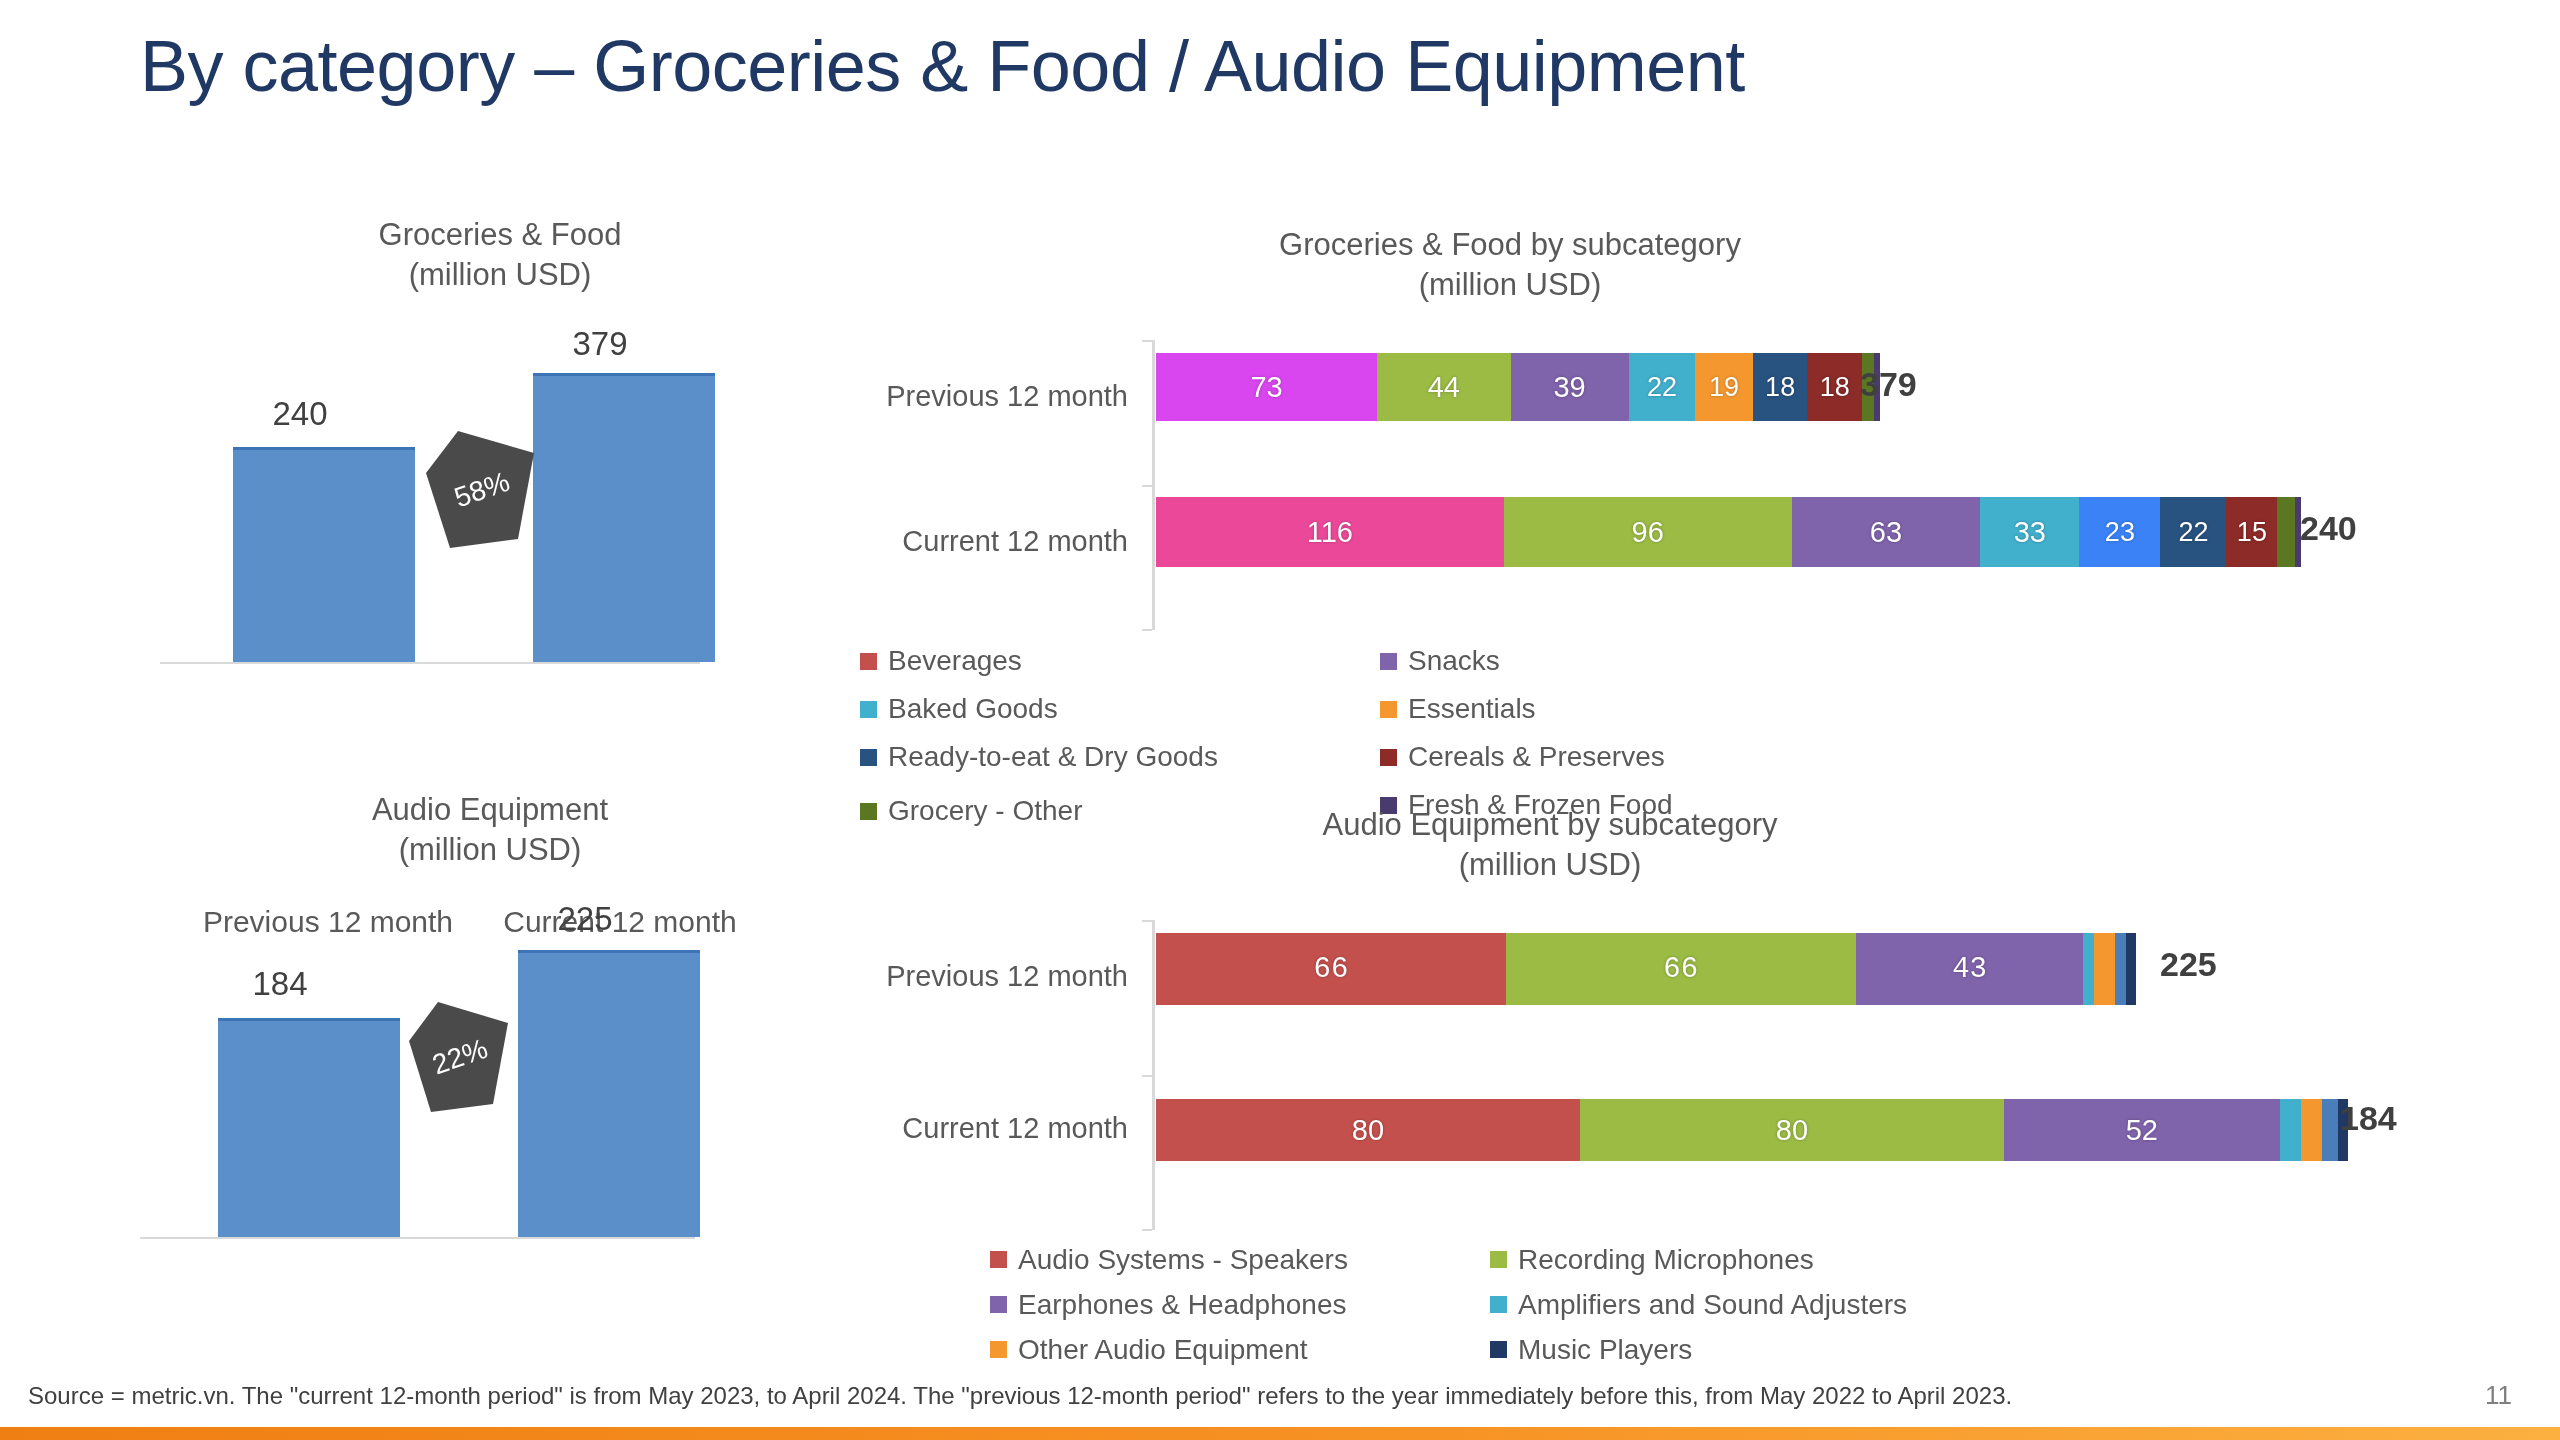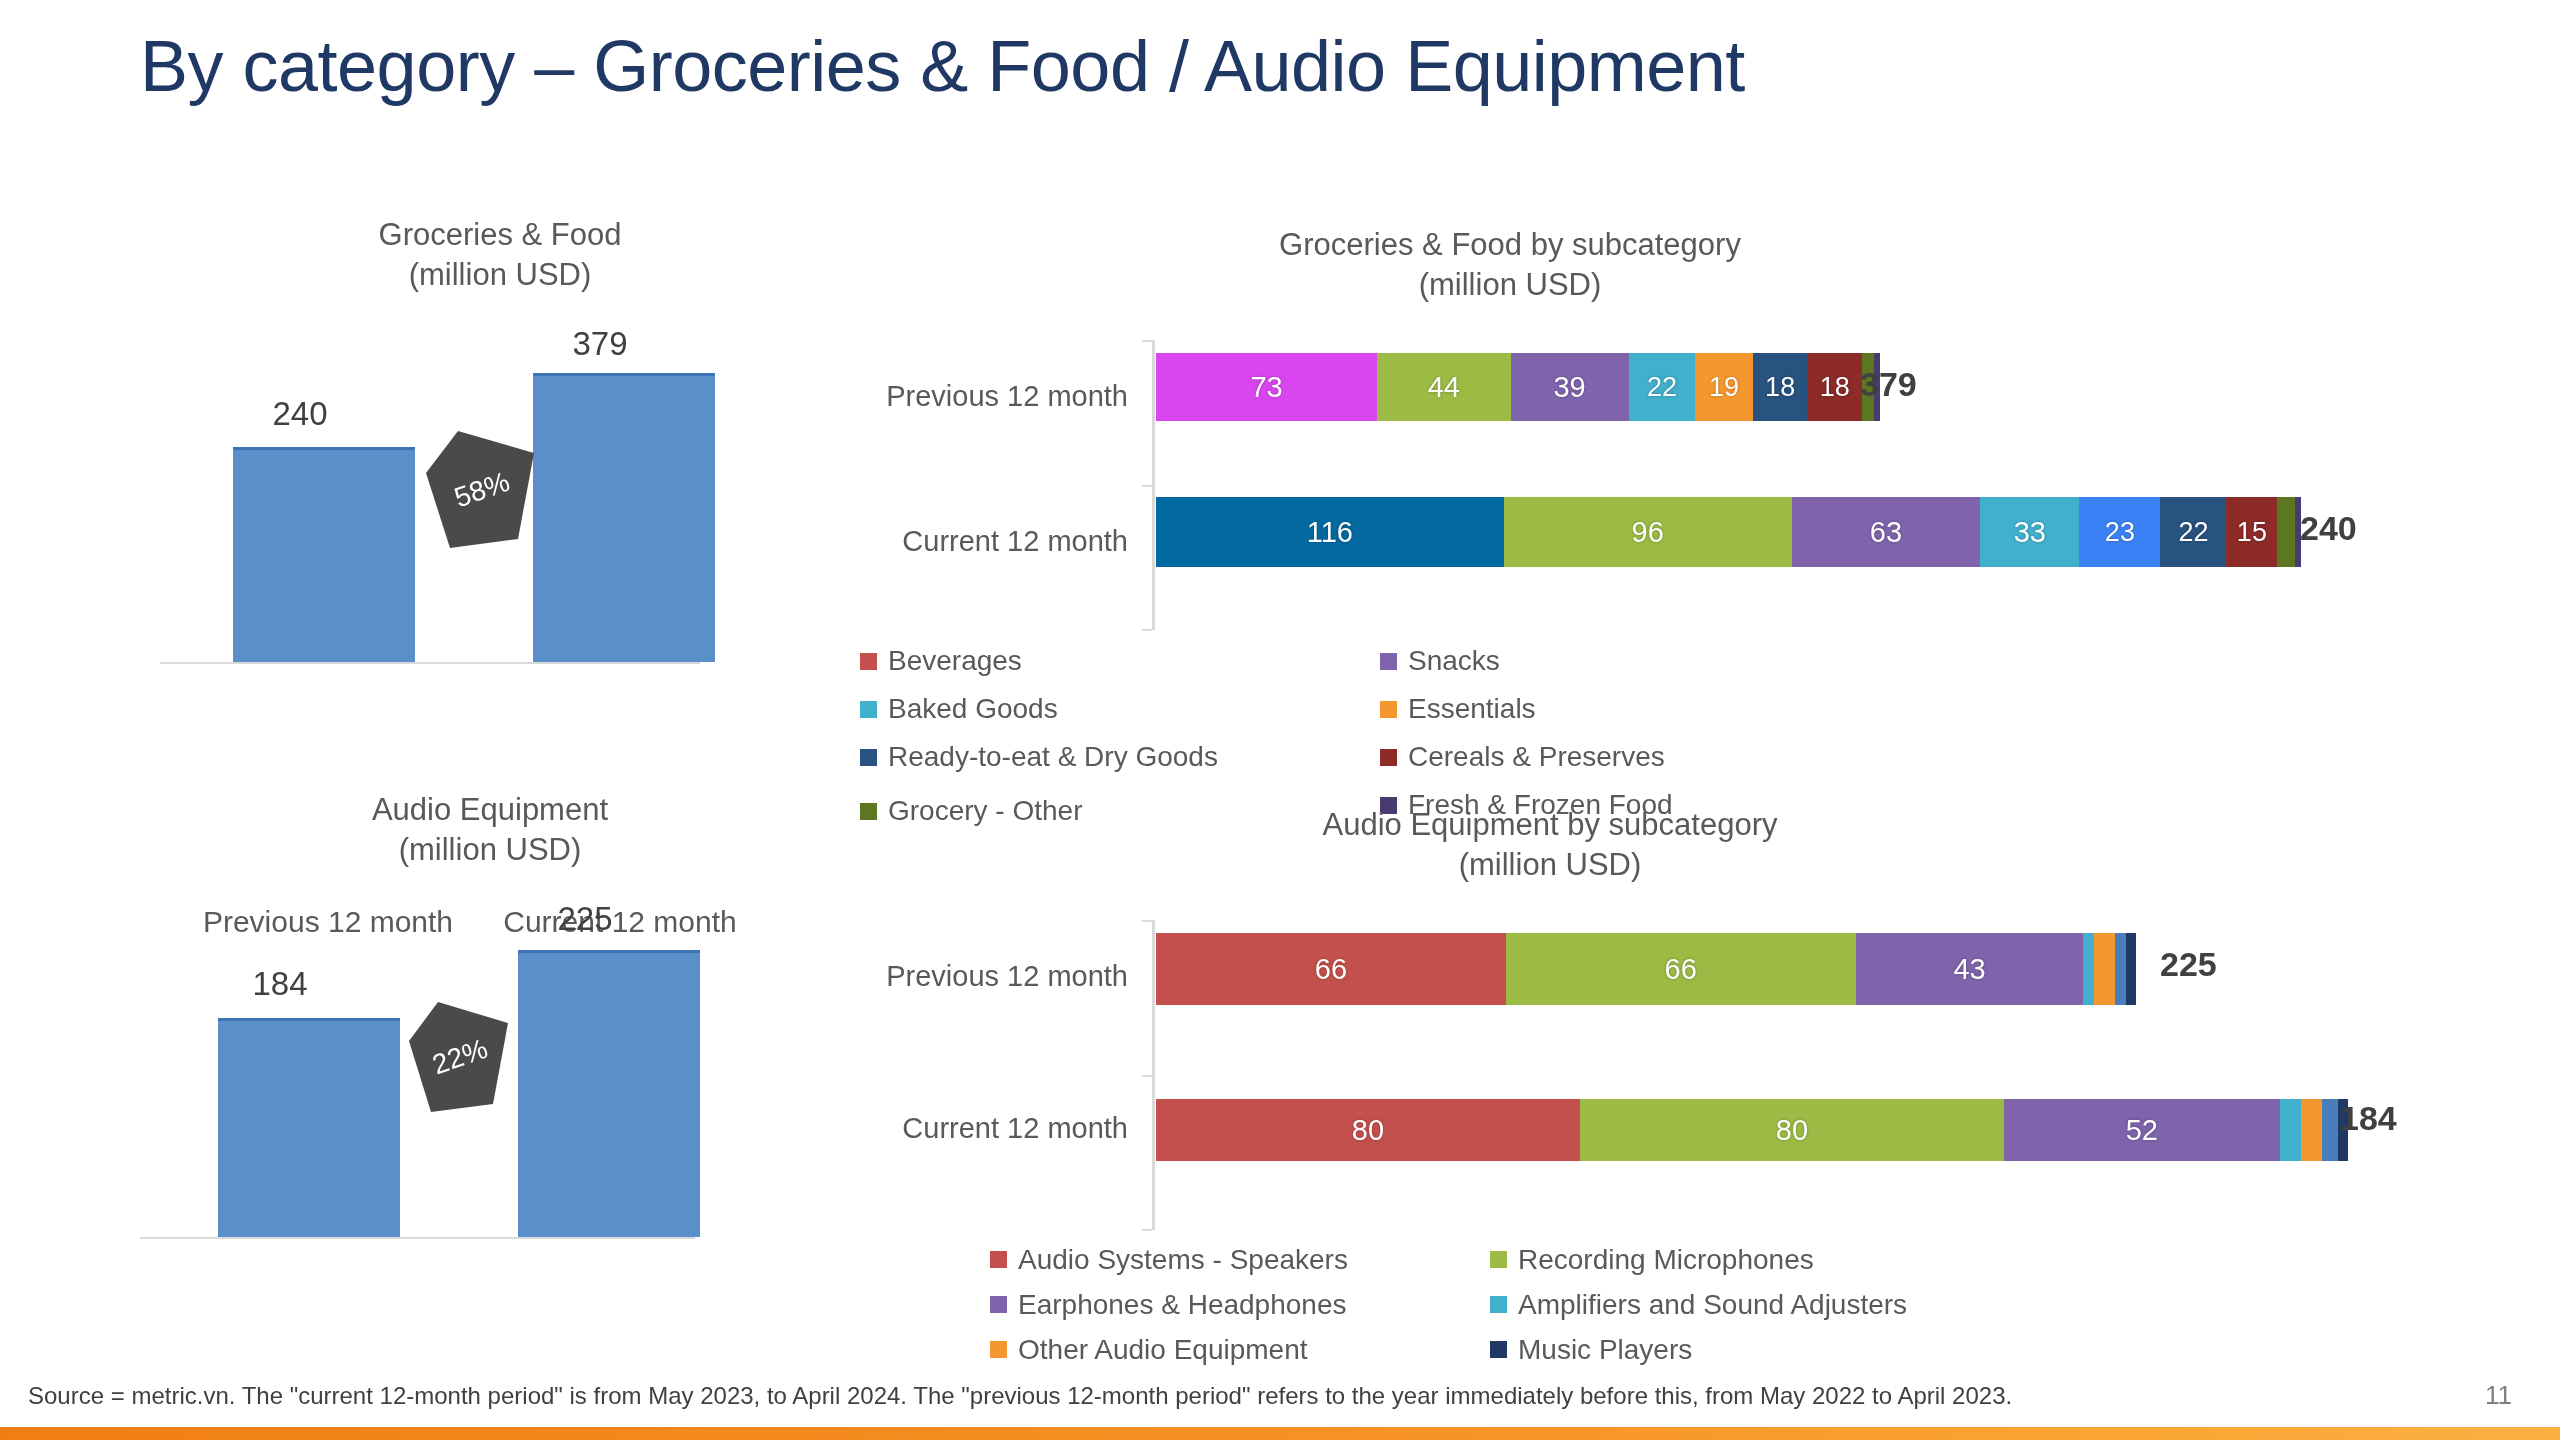--- a/index.html
+++ b/index.html
@@ -144,21 +144,21 @@
         <div class="seg small" style="width: 66.66px; background: rgb(65, 176, 205);">22</div>
         <div class="seg small" style="width: 57.57px; background: rgb(245, 151, 47);">19</div>
         <div class="seg small" style="width: 54.54px; background: rgb(40, 82, 127);">18</div>
         <div class="seg small" style="width: 54.54px; background: rgb(140, 43, 40);">18</div>
         <div class="seg small" style="width: 12.12px; background: rgb(92, 119, 34);"></div>
         <div class="seg small" style="width: 6.06px; background: rgb(74, 59, 110);"></div>
       </div>
     <div class="total" style="left:1000px;top:140px;">379</div>
 
     <div class="bar" id="g-bar-curr" style="left: 296px; top: 272px; height: 70px; width: 1145.34px;">
-        <div class="seg" style="width: 351.48px; background: #0369a1;">116</div>
+        <div class="seg" style="width: 351.48px; background: #ec4899;">116</div>
         <div class="seg" style="width: 290.88px; background: rgb(155, 187, 68);">96</div>
         <div class="seg" style="width: 190.89px; background: rgb(127, 99, 171);">63</div>
         <div class="seg" style="width: 99.99px; background: rgb(65, 176, 205);">33</div>
         <div class="seg small" style="width: 82px; background: #3b82f6;">23</div>
         <div class="seg small" style="width: 66.66px; background: rgb(40, 82, 127);">22</div>
         <div class="seg small" style="width: 51.51px; background: rgb(140, 43, 40);">15</div>
         <div class="seg small" style="width: 18.18px; background: rgb(92, 119, 34);"></div>
         <div class="seg small" style="width: 6.06px; background: rgb(74, 59, 110);"></div>
       </div>
     <div class="total" style="left:1440px;top:284px;">240</div>
@@ -234,21 +234,21 @@
     </div>
 
     <div class="stk-axis" style="left:292px;top:115px;height:310px;"></div>
     <div class="stk-tick" style="left:282px;top:115px;"></div>
     <div class="stk-tick" style="left:282px;top:270px;"></div>
     <div class="stk-tick" style="left:282px;top:424px;"></div>
 
     <div class="rowlab" style="left:0;top:155px;width:268px;">Previous 12 month</div>
     <div class="rowlab" style="left:0;top:307px;width:268px;">Current 12 month</div>
 
-    <div class="bar" id="a-bar-prev" style="left: 296px; top: 128px; height: 72px; width: 980.5px;">
+    <div class="bar" id="a-bar-prev" style="left: 296px; top: 128px; height: 72px; width: 980.5px; font-family: Liberation Mono, monospace;">
         <div class="seg" style="width: 349.8px; background: rgb(196, 80, 77);">66</div>
         <div class="seg" style="width: 349.8px; background: rgb(155, 187, 68);">66</div>
         <div class="seg" style="width: 227.9px; background: rgb(127, 99, 171);">43</div>
         <div class="seg small" style="width: 10.6px; background: rgb(65, 176, 205);"></div>
         <div class="seg small" style="width: 21.2px; background: rgb(245, 151, 47);"></div>
         <div class="seg small" style="width: 10.6px; background: rgb(74, 126, 187);"></div>
         <div class="seg small" style="width: 10.6px; background: rgb(31, 56, 100);"></div>
       </div>
     <div class="total" style="left:1300px;top:140px;">225</div>
 

